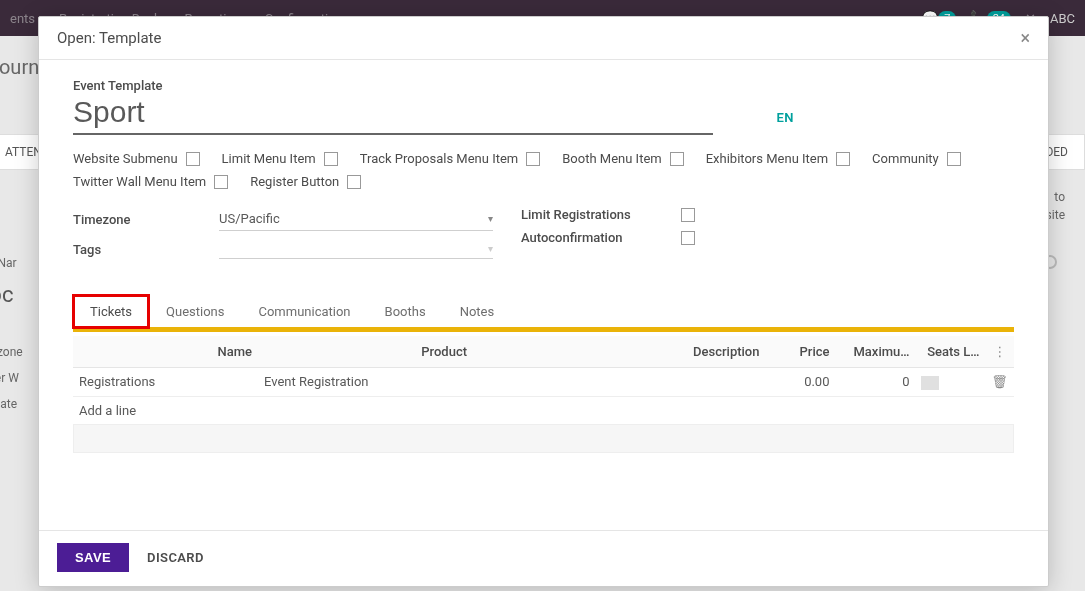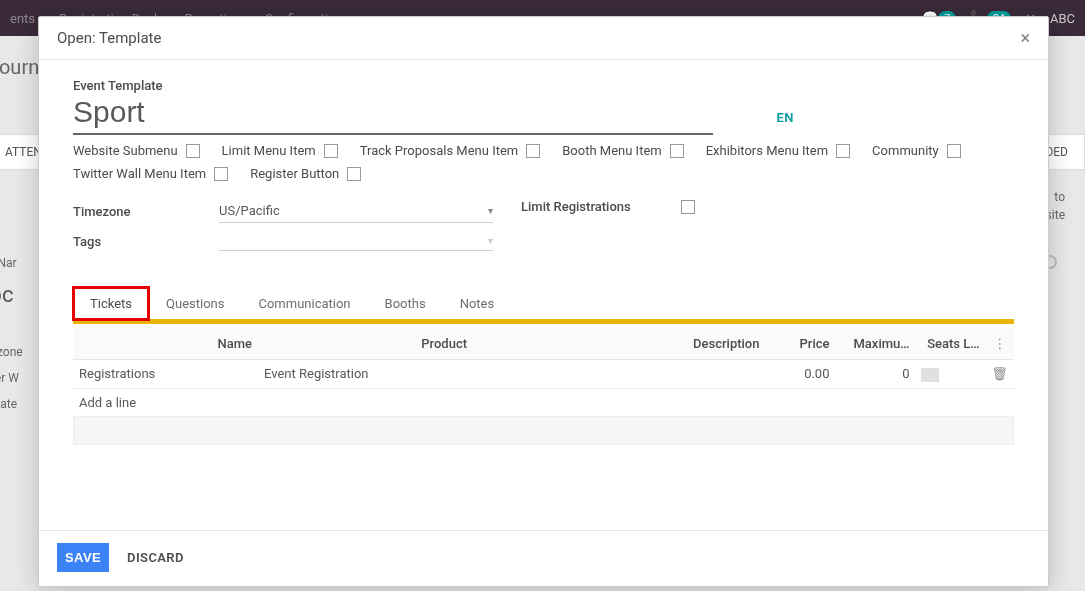--- a/index.html
+++ b/index.html
@@ -22,21 +22,21 @@
   .modal-title { font-size: 15px; color: #4c4c4c; }
   .modal-close { margin-left: auto; color: #888; font-size: 18px; cursor: pointer; line-height: 1; }
   .modal-body { flex: 1; overflow: auto; padding: 18px 34px 6px 34px; }
   .modal-footer { padding: 12px 18px 14px 18px; border-top: 1px solid #e5e5e5; display: flex; gap: 18px; align-items: center; }
 
   .label-small { font-size: 13px; color: #4c4c4c; font-weight: 500; }
   .template-name-row { display: flex; align-items: baseline; }
   .template-name { font-size: 30px; color: #595959; border: none; border-bottom: 2px solid #666; width: 640px; padding: 2px 0 4px 0; outline: none; background: transparent; }
   .lang-btn { margin-left: auto; margin-right: 220px; color: #00a09d; font-weight: 600; letter-spacing: 0.5px; font-size: 13px; }
 
-  .check-row { display: flex; flex-wrap: wrap; gap: 8px 22px; margin-top: 8px; }
+  .check-row { display: flex; flex-wrap: wrap; gap: 8px 22px; margin-top: 16px; }
   .check-item { display: flex; align-items: center; gap: 8px; font-size: 13px; color: #4c4c4c; }
   .chk { width: 14px; height: 14px; border: 1px solid #999; background: #fff; display: inline-block; }
 
   .two-col { display: flex; margin-top: 18px; gap: 28px; }
   .col { flex: 0 0 420px; }
   .field-row { display: flex; align-items: center; margin-bottom: 8px; }
   .field-label { width: 146px; font-size: 13px; color: #4c4c4c; font-weight: 500; }
   .select { flex: 1; border: none; border-bottom: 1px solid #cfcfcf; padding: 4px 0; color: #595959; display: flex; align-items: center; }
   .caret { margin-left: auto; color: #888; font-size: 10px; }
 
@@ -50,21 +50,21 @@
   .tbl { width: 100%; border-collapse: collapse; margin-top: 4px; }
   .tbl th { text-align: right; font-weight: 500; font-size: 13px; color: #4c4c4c; padding: 8px 6px; border-bottom: 1px solid #e5e5e5; background: #fafafa; }
   .tbl th.right, .tbl td.right { text-align: right; }
   .tbl td { padding: 6px 6px; font-size: 13px; color: #595959; border-bottom: 1px solid #eee; }
   .tbl .opts { width: 22px; text-align: center; color: #888; }
   .add-line { color: #00a09d; font-size: 13px; padding: 8px 6px; cursor: pointer; }
   .blank-block { height: 28px; background: #f6f6f6; border: 1px solid #eee; border-top: none; }
   .seatbox { display: inline-block; width: 18px; height: 14px; background: #e0e0e0; vertical-align: middle; }
 
   
-  .btn-primary { background: #3b82f6; color: #fff; border: none; padding: 7px 8px; font-size: 13px; font-weight: 600; letter-spacing: 0.4px; cursor: pointer; }
+  .btn-primary { background: #4c1d95; color: #fff; border: none; padding: 7px 18px; font-size: 13px; font-weight: 600; letter-spacing: 0.4px; cursor: pointer; }
   .btn-link { color: #4c4c4c; font-size: 13px; font-weight: 600; letter-spacing: 0.4px; cursor: pointer; }
 
   .radio-ring { width: 14px; height: 14px; border: 2px solid #bbb; border-radius: 50%; position: absolute; top: 255px; right: 28px; }
 </style>
 </head>
 <body>
 
 <div class="backdrop">
   <div class="top-bar">
     <span class="nav-item">ents</span>
@@ -162,20 +162,24 @@
           <span class="field-label">Tags</span>
           <div class="select">
             <span></span>
             <span class="caret" style="color:#ccc">▾</span>
           </div>
         </div>
       </div>
       <div class="col" style="flex:0 0 360px">
         <div class="field-row">
           <span class="field-label" style="width:160px">Limit Registrations</span>
+          <span class="chk"></span>
+        </div>
+        <div class="field-row">
+          <span class="field-label" style="width:160px">Autoconfirmation</span>
           <span class="chk"></span>
         </div>
       </div>
     </div>
 
     <div class="tabs">
       <div class="tab active highlight">Tickets</div>
       <div class="tab">Questions</div>
       <div class="tab">Communication</div>
       <div class="tab">Booths</div>

